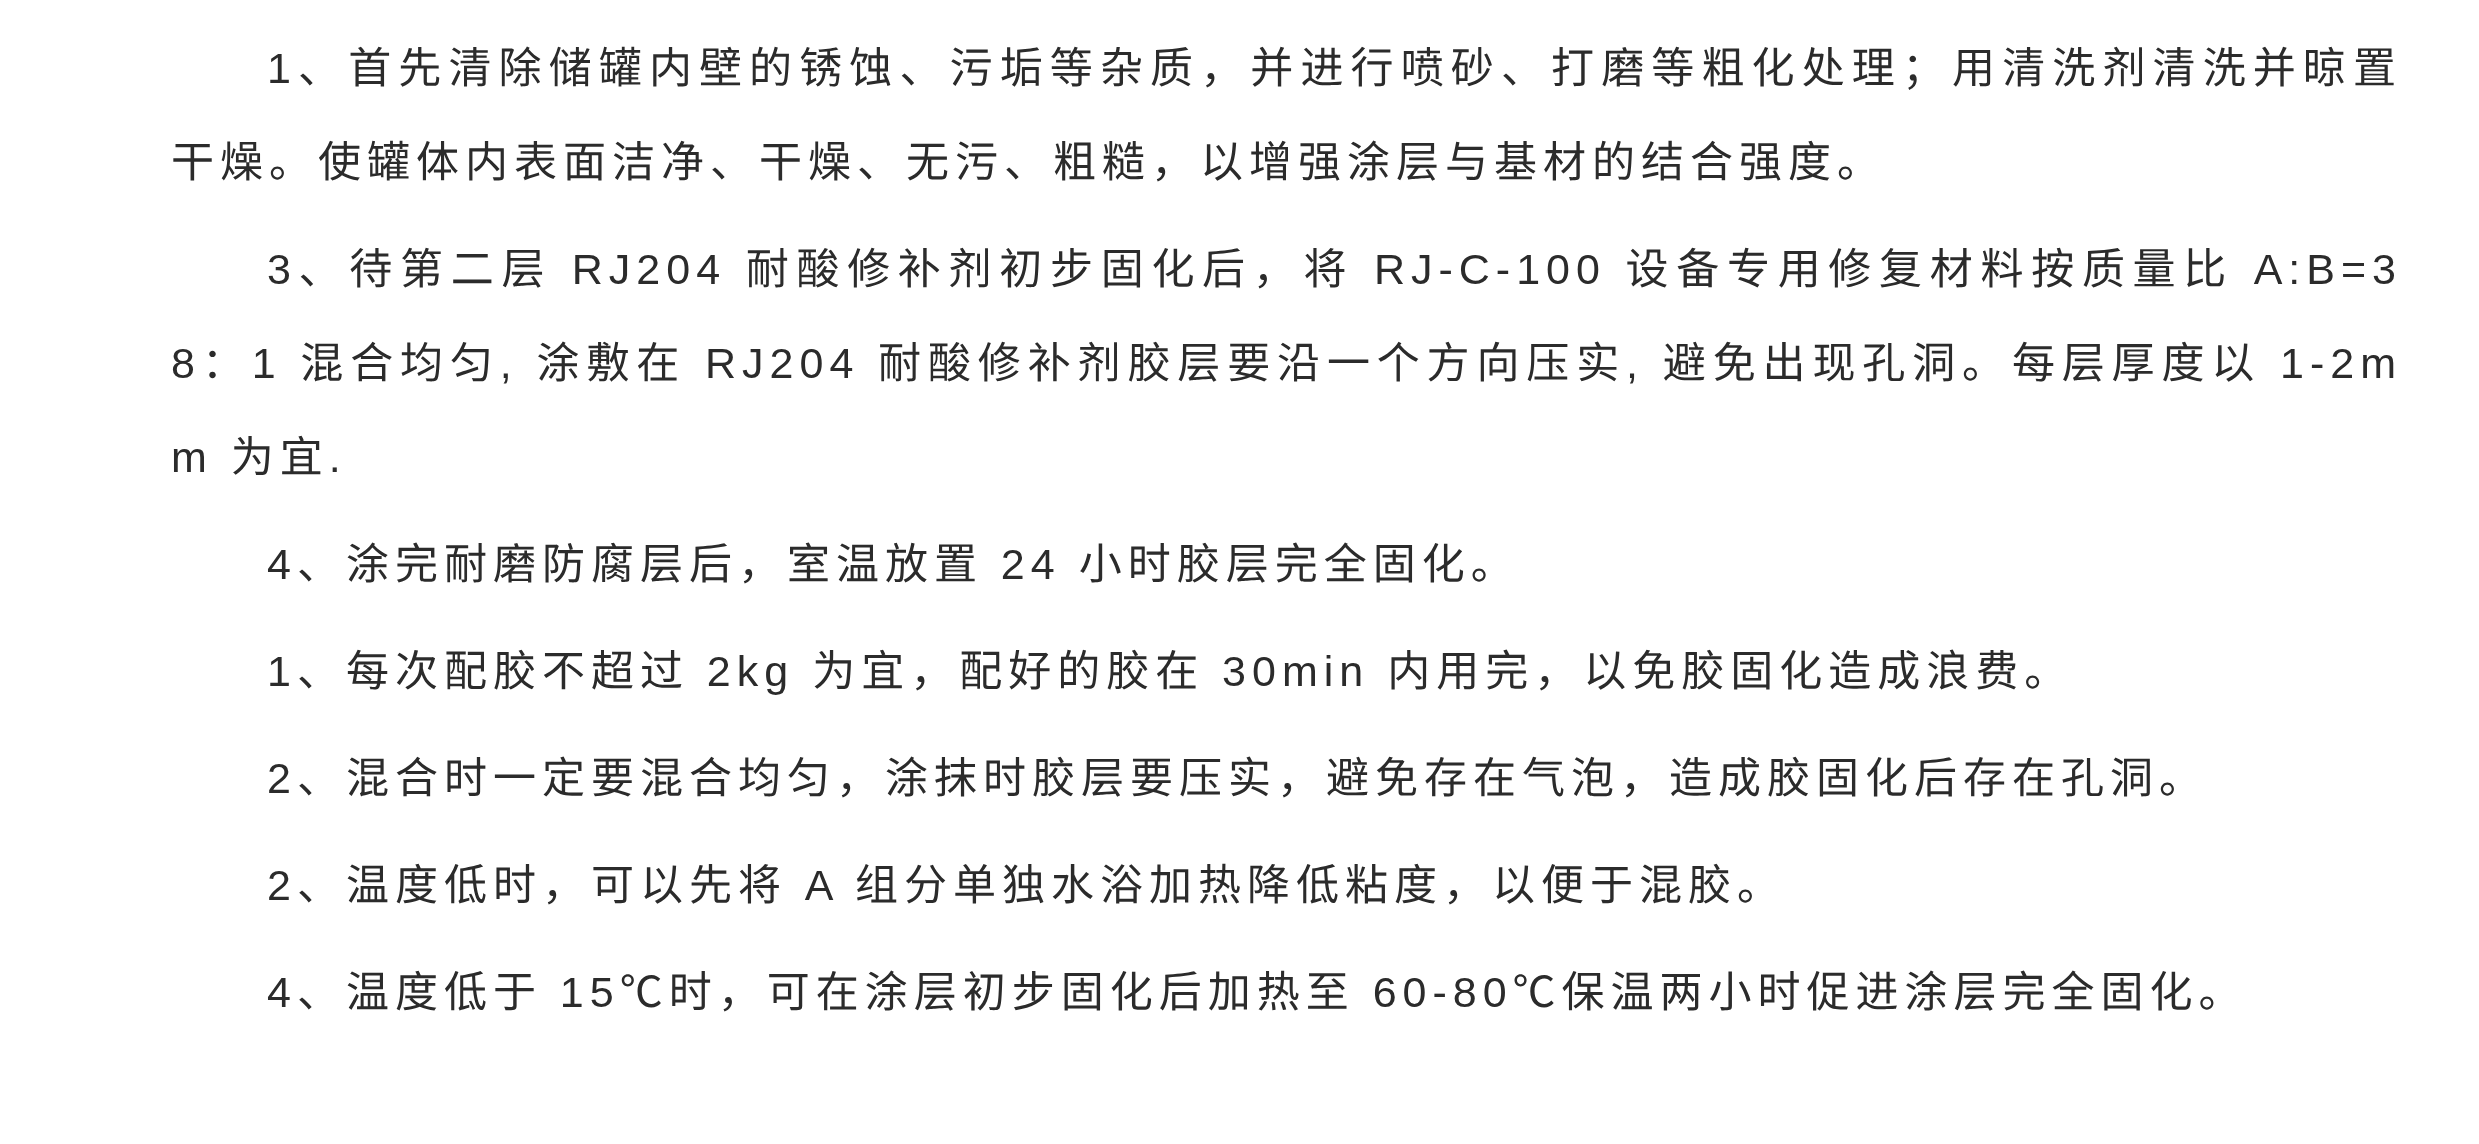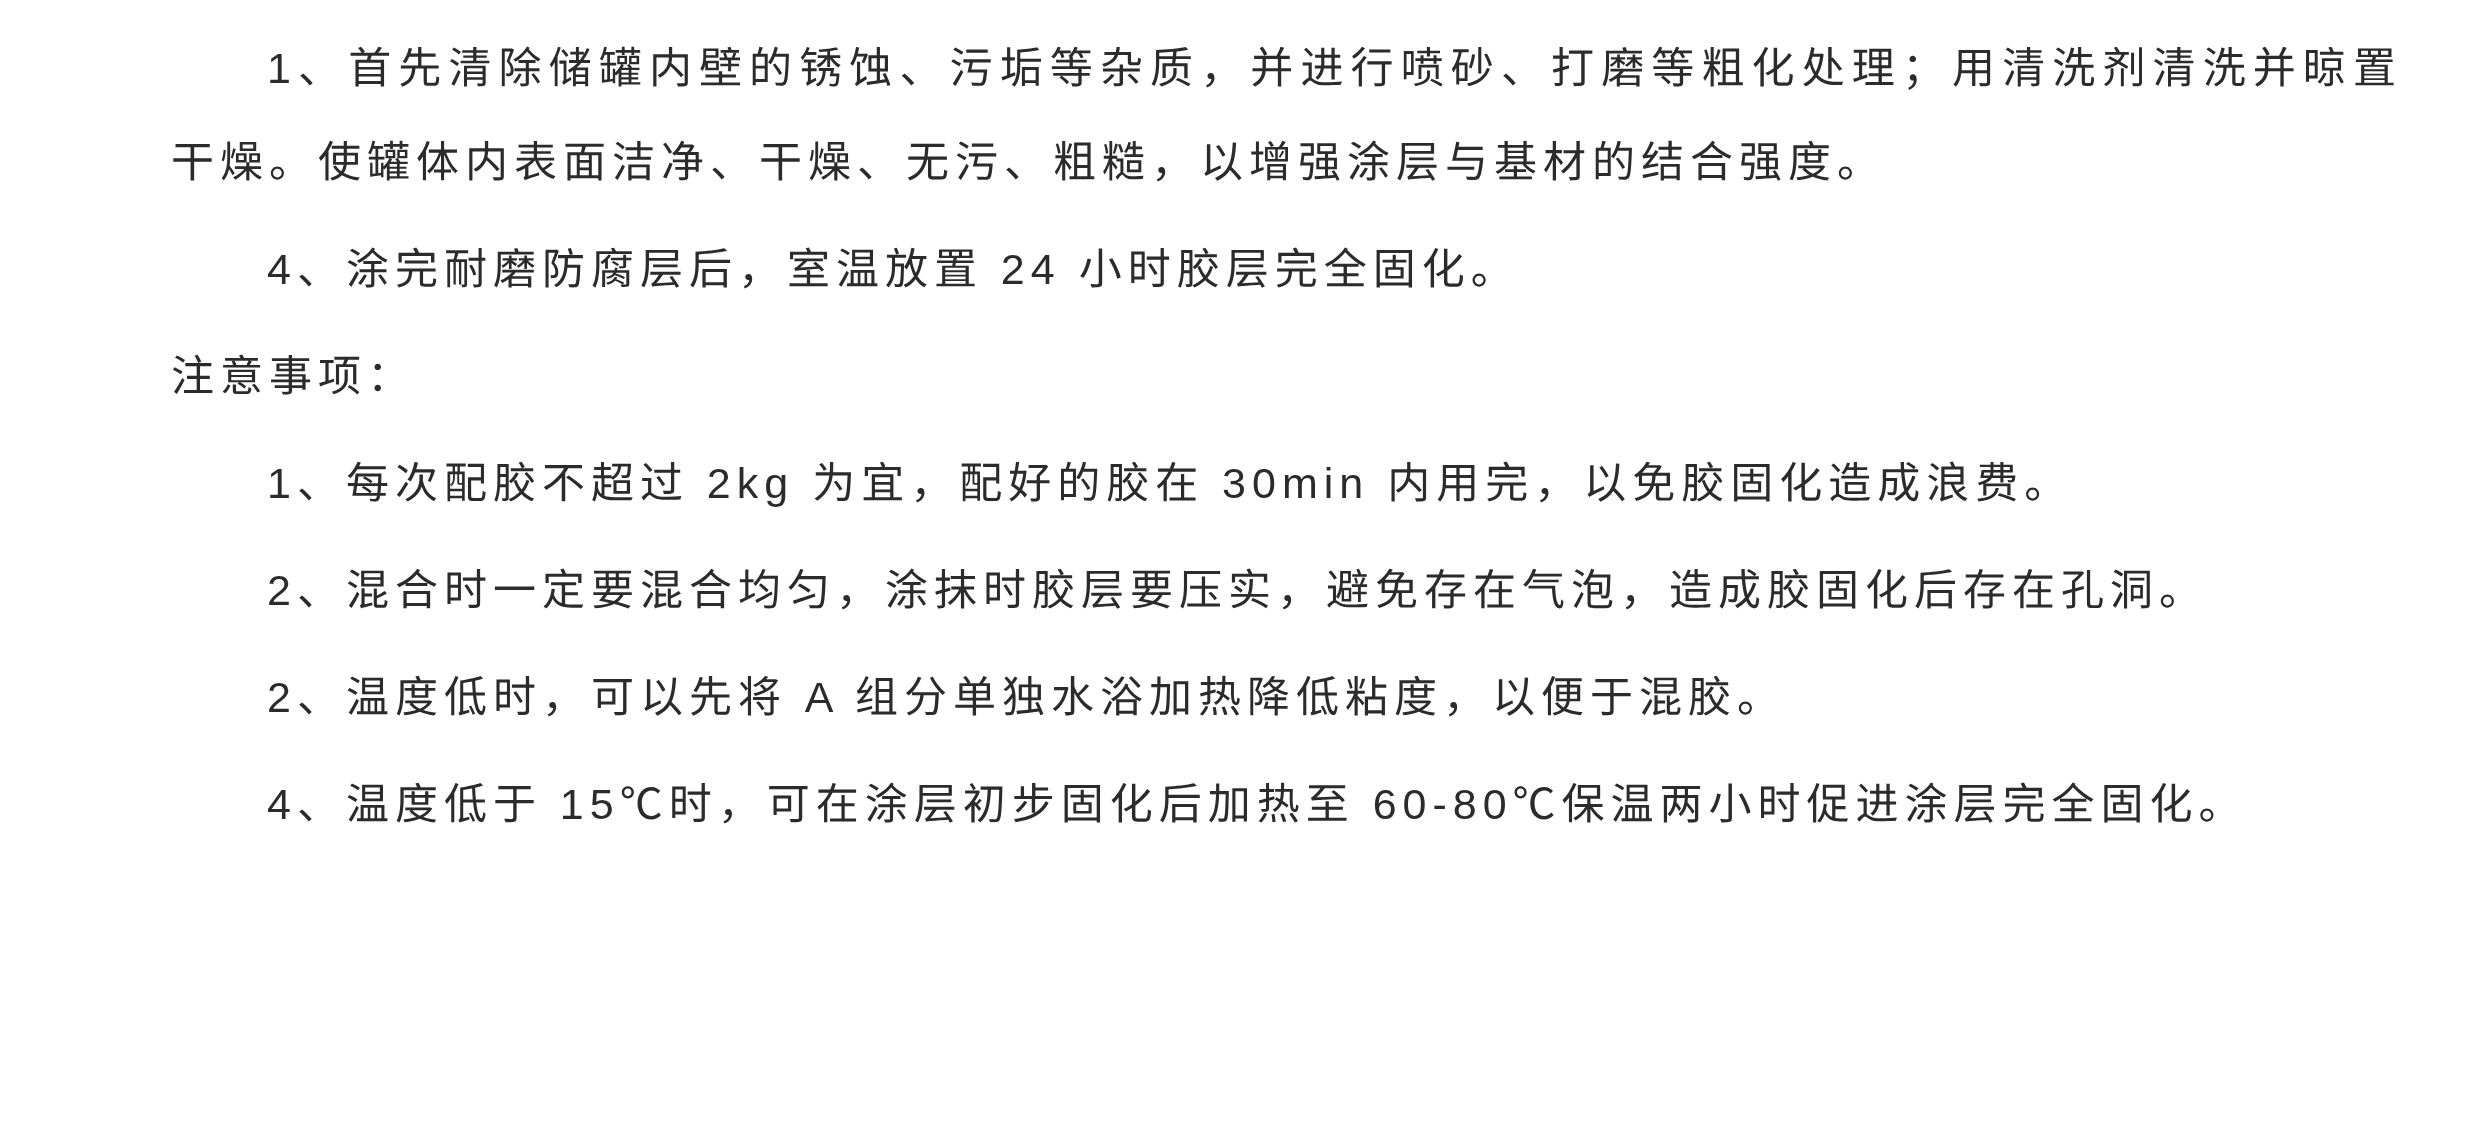--- a/index.html
+++ b/index.html
@@ -28,19 +28,19 @@
   }
   .para.no-indent {
     text-indent: 0;
   }
 </style>
 </head>
 <body>
 
 <div class="page">
   <p class="para">1、首先清除储罐内壁的锈蚀、污垢等杂质，并进行喷砂、打磨等粗化处理；用清洗剂清洗并晾置干燥。使罐体内表面洁净、干燥、无污、粗糙，以增强涂层与基材的结合强度。</p>
+  <p class="para">3、待第二层 RJ204 耐酸修补剂初步固化后，将 RJ-C-100 设备专用修复材料按质量比 A:B=38：1 混合均匀, 涂敷在 RJ204 耐酸修补剂胶层要沿一个方向压实, 避免出现孔洞。每层厚度以 1-2mm 为宜.</p>
   <p class="para">4、涂完耐磨防腐层后，室温放置 24 小时胶层完全固化。</p>
-  <p class="para no-indent">注意事项：</p>
   <p class="para">1、每次配胶不超过 2kg 为宜，配好的胶在 30min 内用完，以免胶固化造成浪费。</p>
   <p class="para">2、混合时一定要混合均匀，涂抹时胶层要压实，避免存在气泡，造成胶固化后存在孔洞。</p>
   <p class="para">2、温度低时，可以先将 A 组分单独水浴加热降低粘度，以便于混胶。</p>
   <p class="para">4、温度低于 15℃时，可在涂层初步固化后加热至 60-80℃保温两小时促进涂层完全固化。</p>
 </div>
 
 </body></html>

